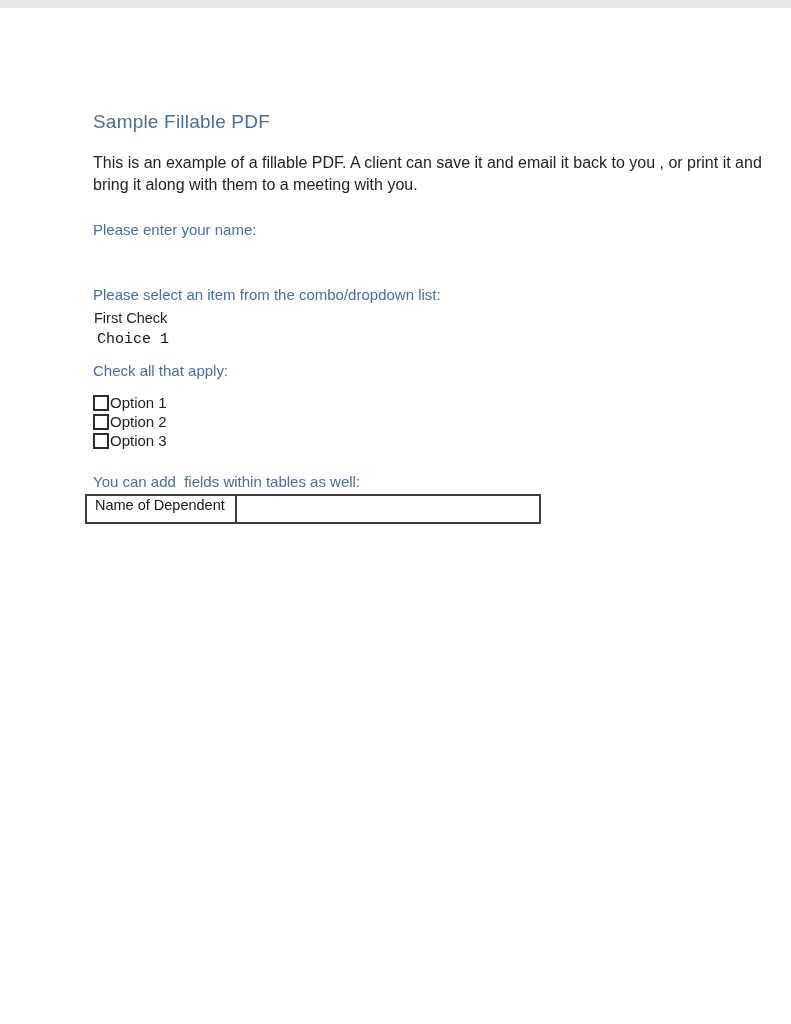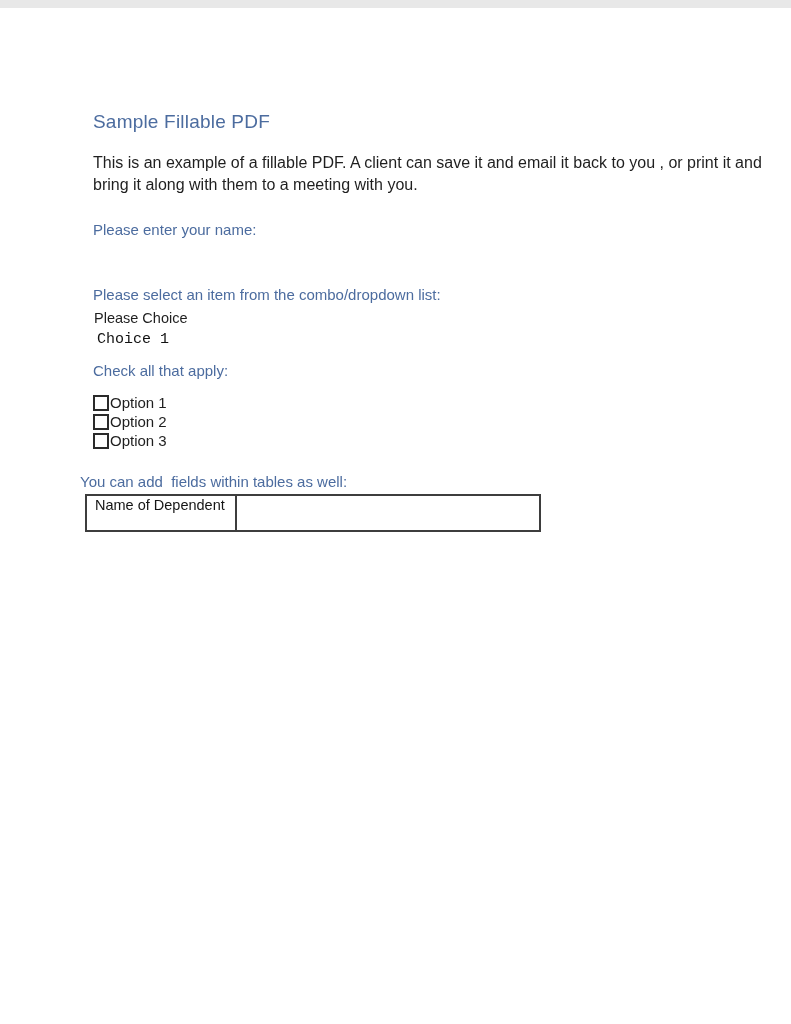--- a/index.html
+++ b/index.html
@@ -33,21 +33,21 @@
   .intro-line { white-space: pre; }
   .label {
     position: absolute;
     font-size: 15px;
     color: var(--label, #4c6c9f);
     white-space: pre;
   }
   .name-prompt  { left: 93px; top: 213px; }
   .combo-prompt { left: 93px; top: 278px; }
   .check-prompt { left: 93px; top: 354px; }
-  .table-prompt { left: 80px; top: 465px; }
+  .table-prompt { left: 93px; top: 465px; }
   .name-input {
     position: absolute;
     left: 93px;
     top: 237px;
     width: 360px;
     height: 30px;
     border: none;
     outline: none;
     background: transparent;
     padding: 0;
@@ -96,21 +96,21 @@
     white-space: pre;
   }
   .form-table {
     position: absolute;
     left: 85px;
     top: 486px;
     width: 452px;
     border: 2px solid var(--table-border, #3d3d3d);
     background: #ffffff;
   }
-  .t-row { display: flex; height: 34px; }
+  .t-row { display: flex; height: 26px; }
   .t-row + .t-row { border-top: 2px solid var(--table-border, #3d3d3d); }
   .t-label {
     width: 140px;
     flex: 0 0 auto;
     border-right: 2px solid var(--table-border, #3d3d3d);
     padding-left: 8px;
     font-size: 14.5px;
     line-height: 18px;
     color: #151515;
     white-space: pre;
@@ -128,21 +128,21 @@
     <div class="intro-line">This is an example of a fillable PDF. A client can save it and email it back to you , or print it and</div>
     <div class="intro-line">bring it along with them to a meeting with you.</div>
   </div>
 
   <div class="label name-prompt">Please enter your name:</div>
 
   <input class="name-input" type="text" value="" style="">
 
   <div class="label combo-prompt">Please select an item from the combo/dropdown list:</div>
 
-  <div class="combo-static">Please Choice</div>
+  <div class="combo-static">First Check</div>
 
   <div class="combo-value">Choice 1</div>
 
   <div class="label check-prompt">Check all that apply:</div>
 
   <div class="check-group">
     <div class="check-row">
       <span class="checkbox"></span>
       <span class="check-label">Option 1</span>
     </div>

